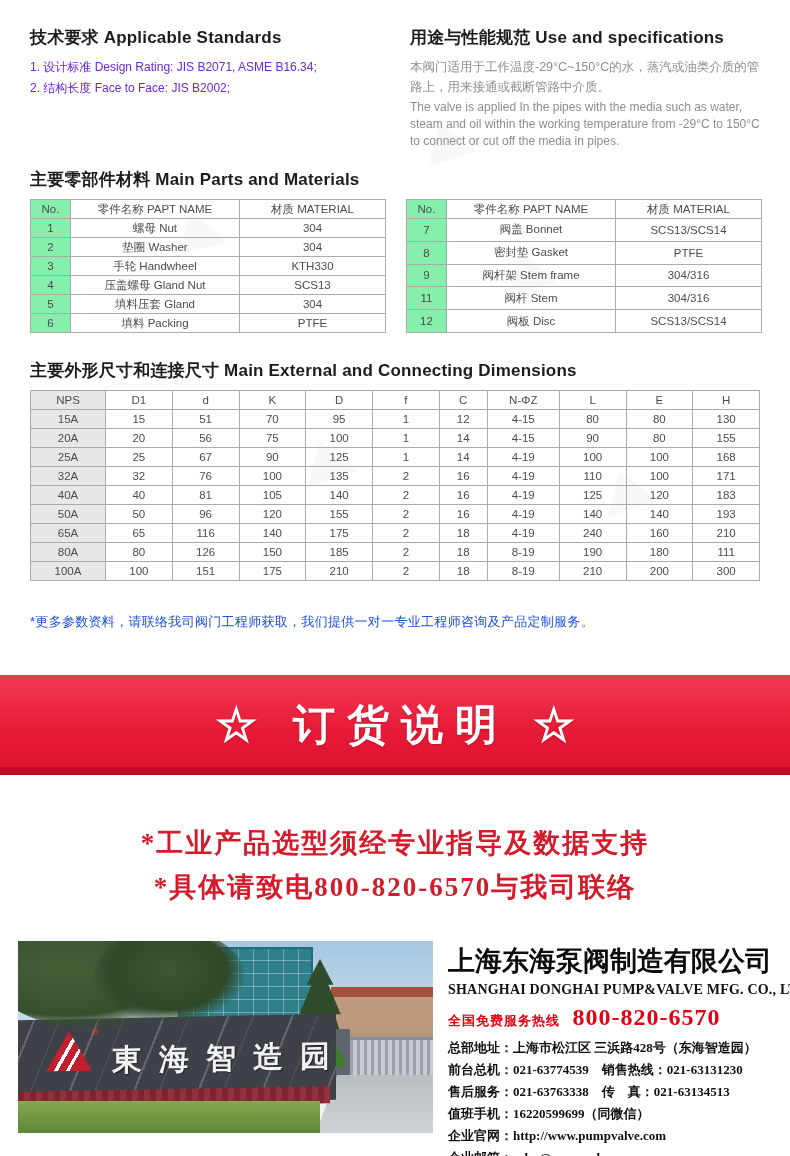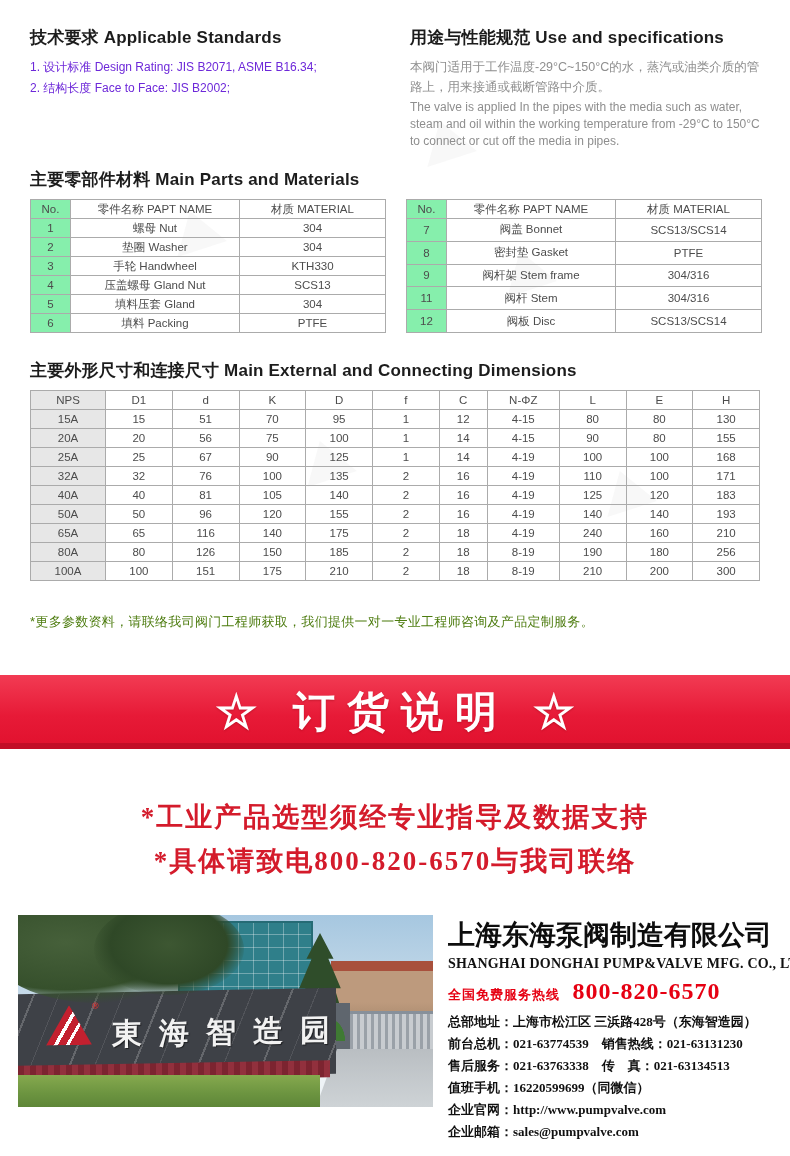--- a/index.html
+++ b/index.html
@@ -33,24 +33,24 @@
   
   table { border-collapse:collapse; table-layout:fixed; }
   .tables-row { display:flex; gap:20px; padding:0 30px; }
   table.parts { width:355px; font-size:11.5px; color:#4c4c4c; border:1px solid #3a3a3a; }
   table.parts th, table.parts td { border:1px solid #ababab; height:19px; text-align:center; font-weight:400; padding:0 2px; }
   table.parts th:first-child, table.parts td:first-child { background:#86efac; }
   table.dims { width:730px; margin:0 30px; font-size:11.5px; color:#4c4c4c; border:1px solid #3a3a3a; }
   table.dims th, table.dims td { border:1px solid #ababab; height:19px; text-align:center; font-weight:400; padding:0 2px; }
   table.dims th:first-child, table.dims td:first-child { background:#e7e7e7; }
 
-  .note { margin:32px 30px 0 30px; font-size:13px; color:#4d7c0f; letter-spacing:.3px; }
-
-  
-  .banner { margin-top:44px; height:74px; width:790px;
+  .note { margin:32px 30px 0 30px; font-size:13px; color:#1d4ed8; letter-spacing:.3px; }
+
+  
+  .banner { margin-top:44px; height:100px; width:790px;
     background:linear-gradient(180deg,#f23b53 0%,#e71a37 55%,#e2122f 92%,#c20d26 92%,#c20d26 100%);
     display:flex; align-items:center; justify-content:center; }
   .banner-text { color:#fff; font-size:42px; font-weight:800; letter-spacing:12px;
     text-shadow:0 1px 2px rgba(120,0,15,.35); padding-left:12px; }
 
   
   .slogans { margin-top:46px; text-align:center; }
   .slogans p { font-family:"Liberation Serif", serif; font-weight:700; font-size:27px;
     color:#d41b2b; letter-spacing:2px; line-height:44px;text-align:center; }
 
@@ -354,21 +354,21 @@
             <td>80A</td>
             <td>80</td>
             <td>126</td>
             <td>150</td>
             <td>185</td>
             <td>2</td>
             <td>18</td>
             <td>8-19</td>
             <td>190</td>
             <td>180</td>
-            <td>256</td>
+            <td>111</td>
           </tr>
           <tr>
             <td>100A</td>
             <td>100</td>
             <td>151</td>
             <td>175</td>
             <td>210</td>
             <td>2</td>
             <td>18</td>
             <td>8-19</td>

